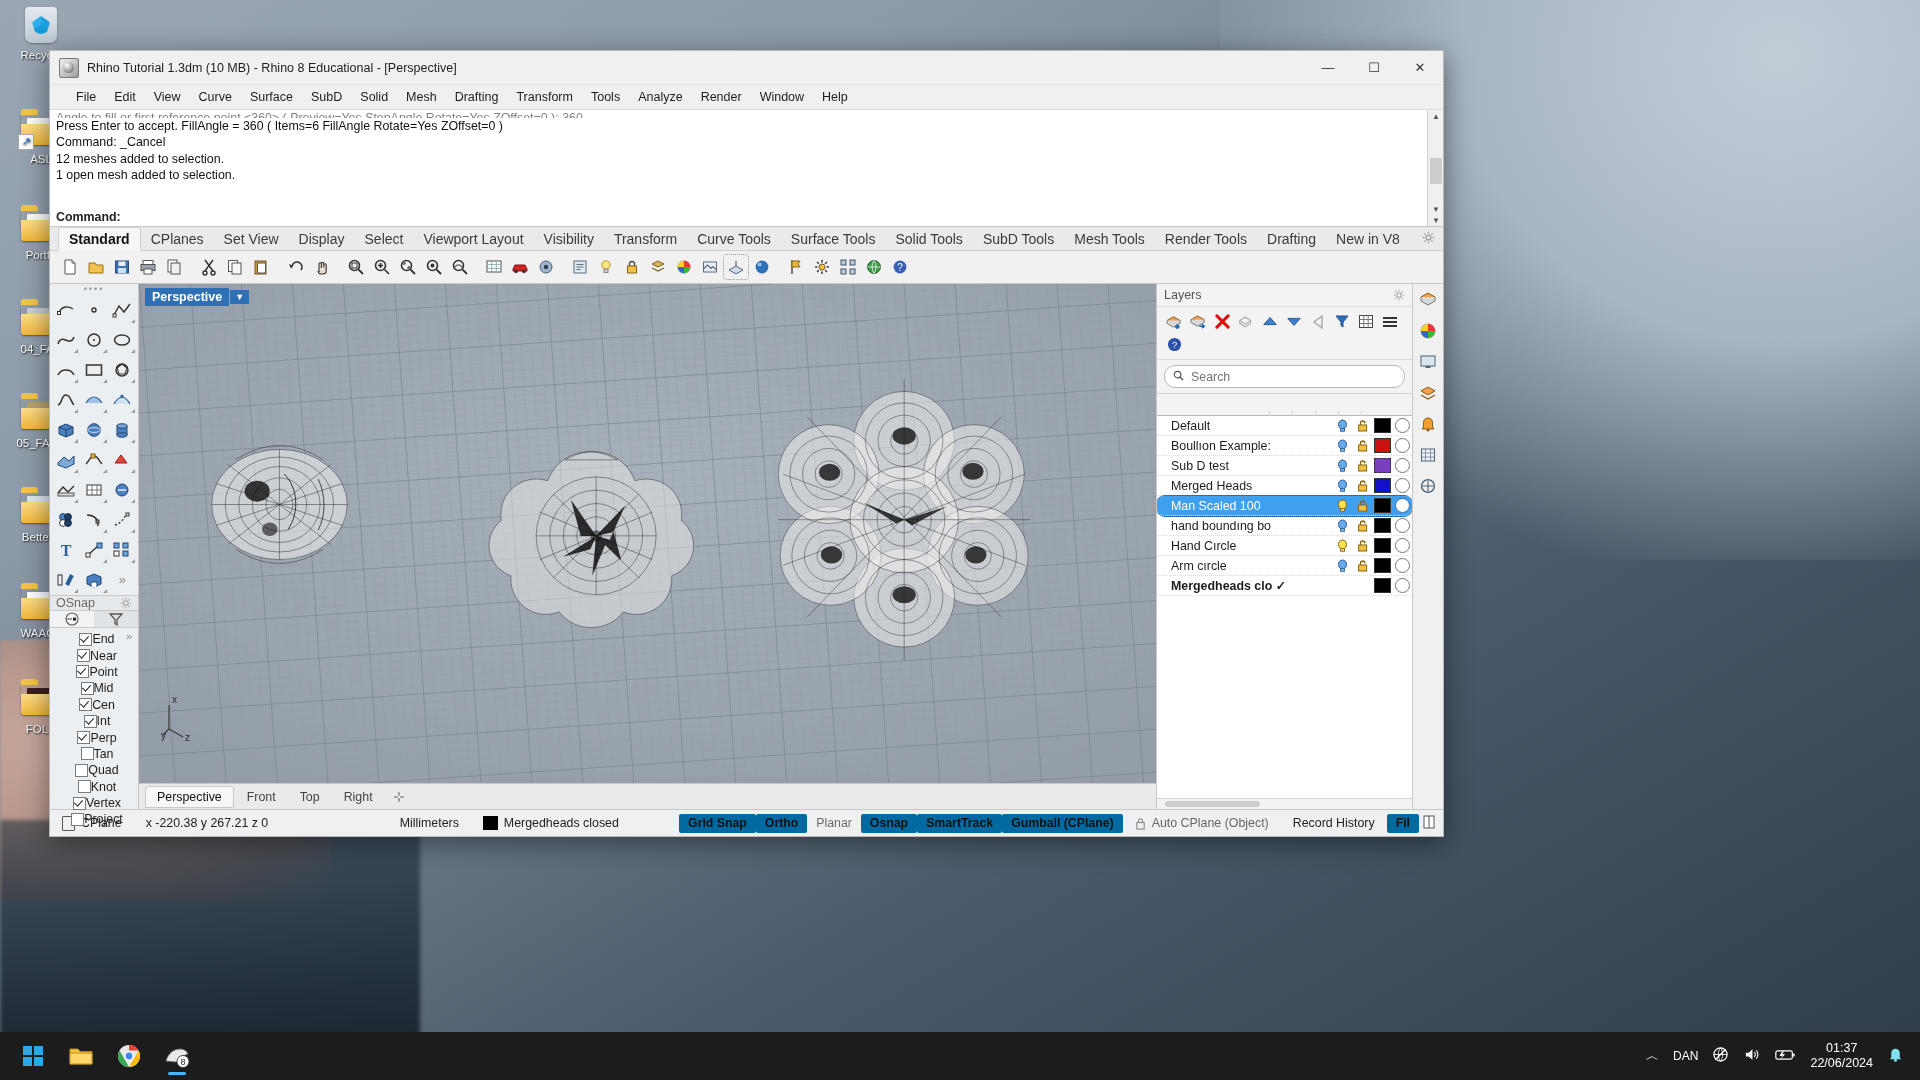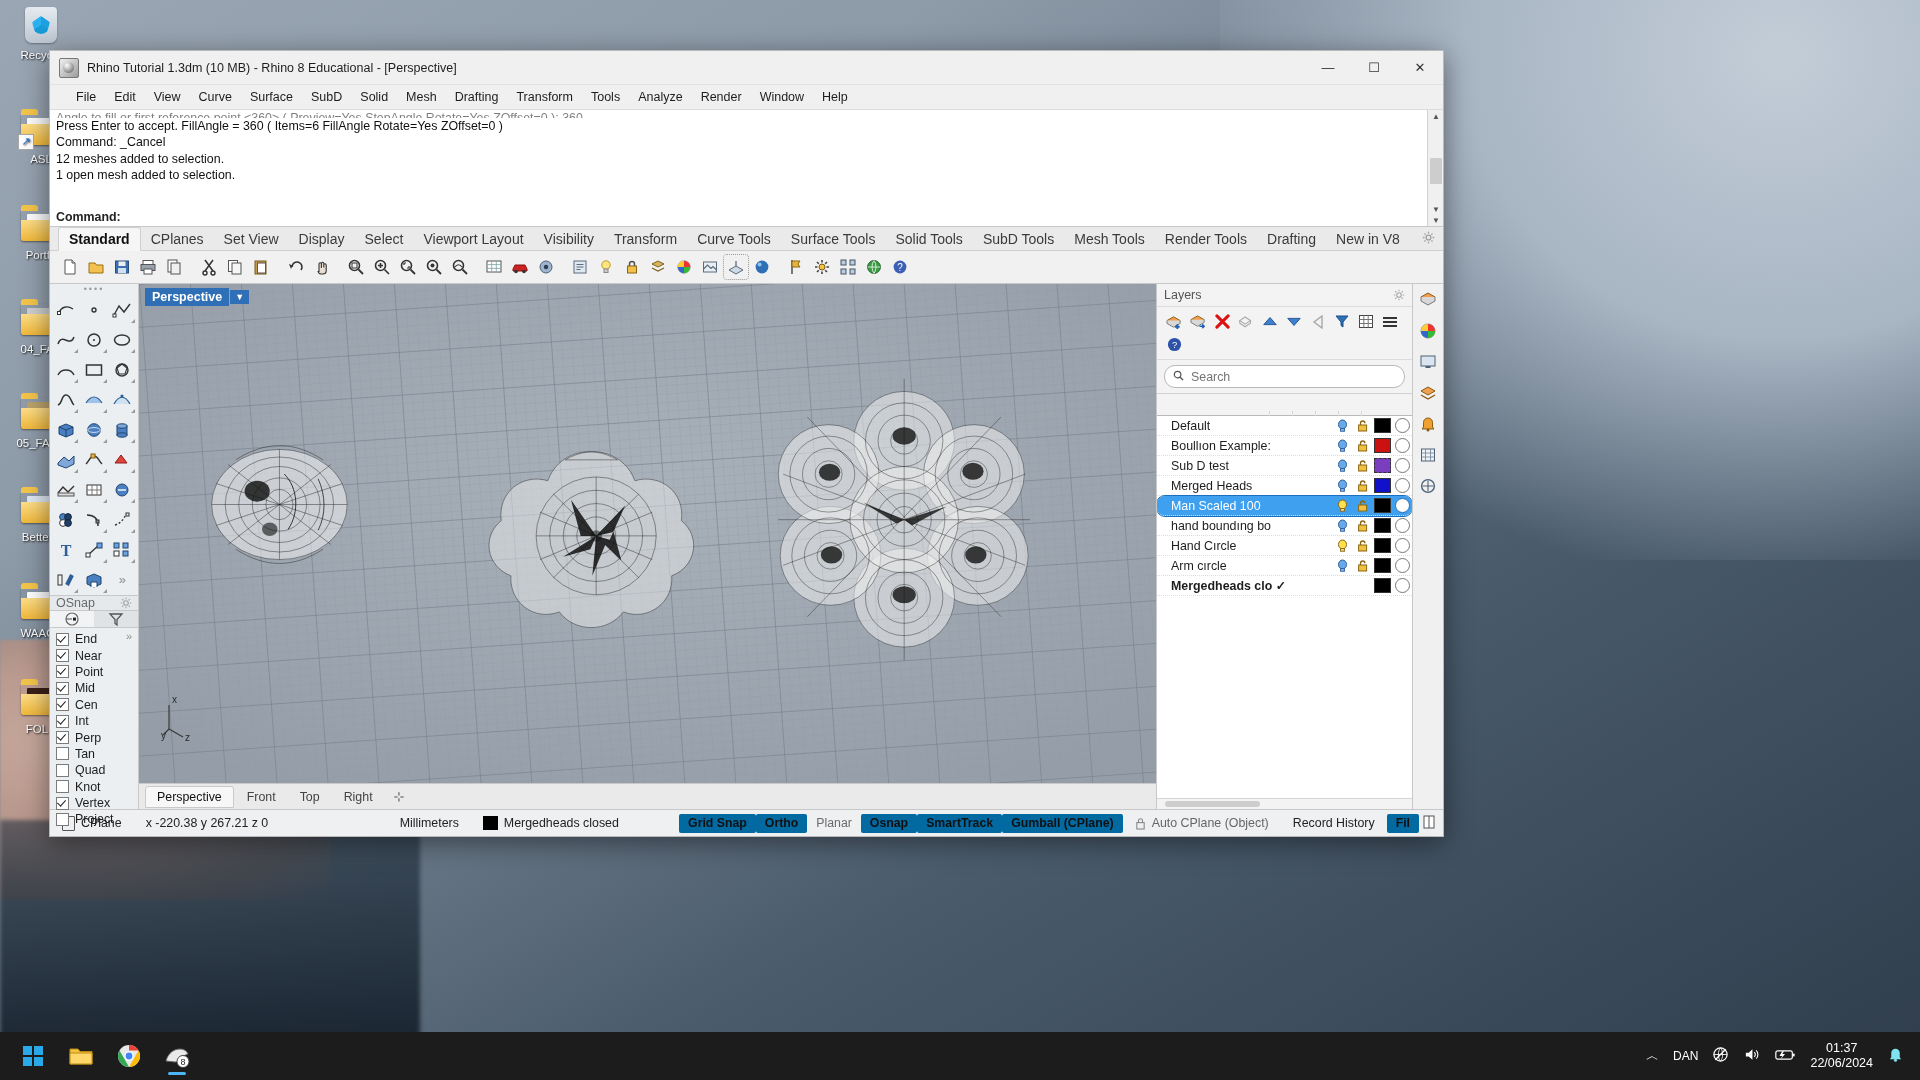--- a/index.html
+++ b/index.html
@@ -98,21 +98,21 @@
   .lt-cell .cor{position:absolute;right:1px;bottom:1px;width:0;height:0;border-left:4px solid transparent;
     border-bottom:4px solid #9a9a9a;}
   .osnap-hdr{height:22px;background:#e6e9ec;border-top:1px solid #c8c8c8;border-bottom:1px solid #c8c8c8;
     display:flex;align-items:center;padding:0 6px;color:#6a6a6a;font-size:12.5px;}
   .osnap-hdr .g{margin-left:auto;width:12px;height:12px;opacity:.6;}
   .osnap-tabs{height:24px;display:flex;border-bottom:1px solid #c8c8c8;background:#e0e3e6;}
   .ot{flex:1;display:flex;align-items:center;justify-content:center;}
   .ot.sel{background:#f1f3f5;}
   .osnap-list{padding:3px 0 0 6px;position:relative;}
   .osnap-list .chev{position:absolute;right:6px;top:2px;color:#8a8a8a;font-size:11px;}
-  .ocheck{display:flex;align-items:center;gap:6px;height:16.4px;font-size:12.4px;color:#1d1d1d;}
+  .ocheck{display:flex;align-items:center;height:16.4px;font-size:12.4px;color:#1d1d1d;justify-content:center;}
   .ocheck i{width:11px;height:11px;border:1px solid #7b7b7b;background:#fff;display:inline-block;position:relative;}
   .ocheck.on i::after{content:"";position:absolute;left:2px;top:0px;width:4px;height:7px;border:solid #222;
     border-width:0 1.6px 1.6px 0;transform:rotate(42deg);}
 
   
   .vpwrap{flex:1;display:flex;flex-direction:column;min-width:0;}
   .viewport{flex:1;position:relative;overflow:hidden;background:#9aa3ad;}
   .vlabel{position:absolute;left:6px;top:4px;display:flex;align-items:center;z-index:5;}
   .vlabel .nm{background:#2f6fb5;color:#fff;font-weight:bold;font-size:12.5px;padding:2px 7px;}
   .vlabel .dd{background:#2f6fb5;color:#fff;padding:2px 5px;border-left:1px solid #7fa8d8;font-size:9px;}

